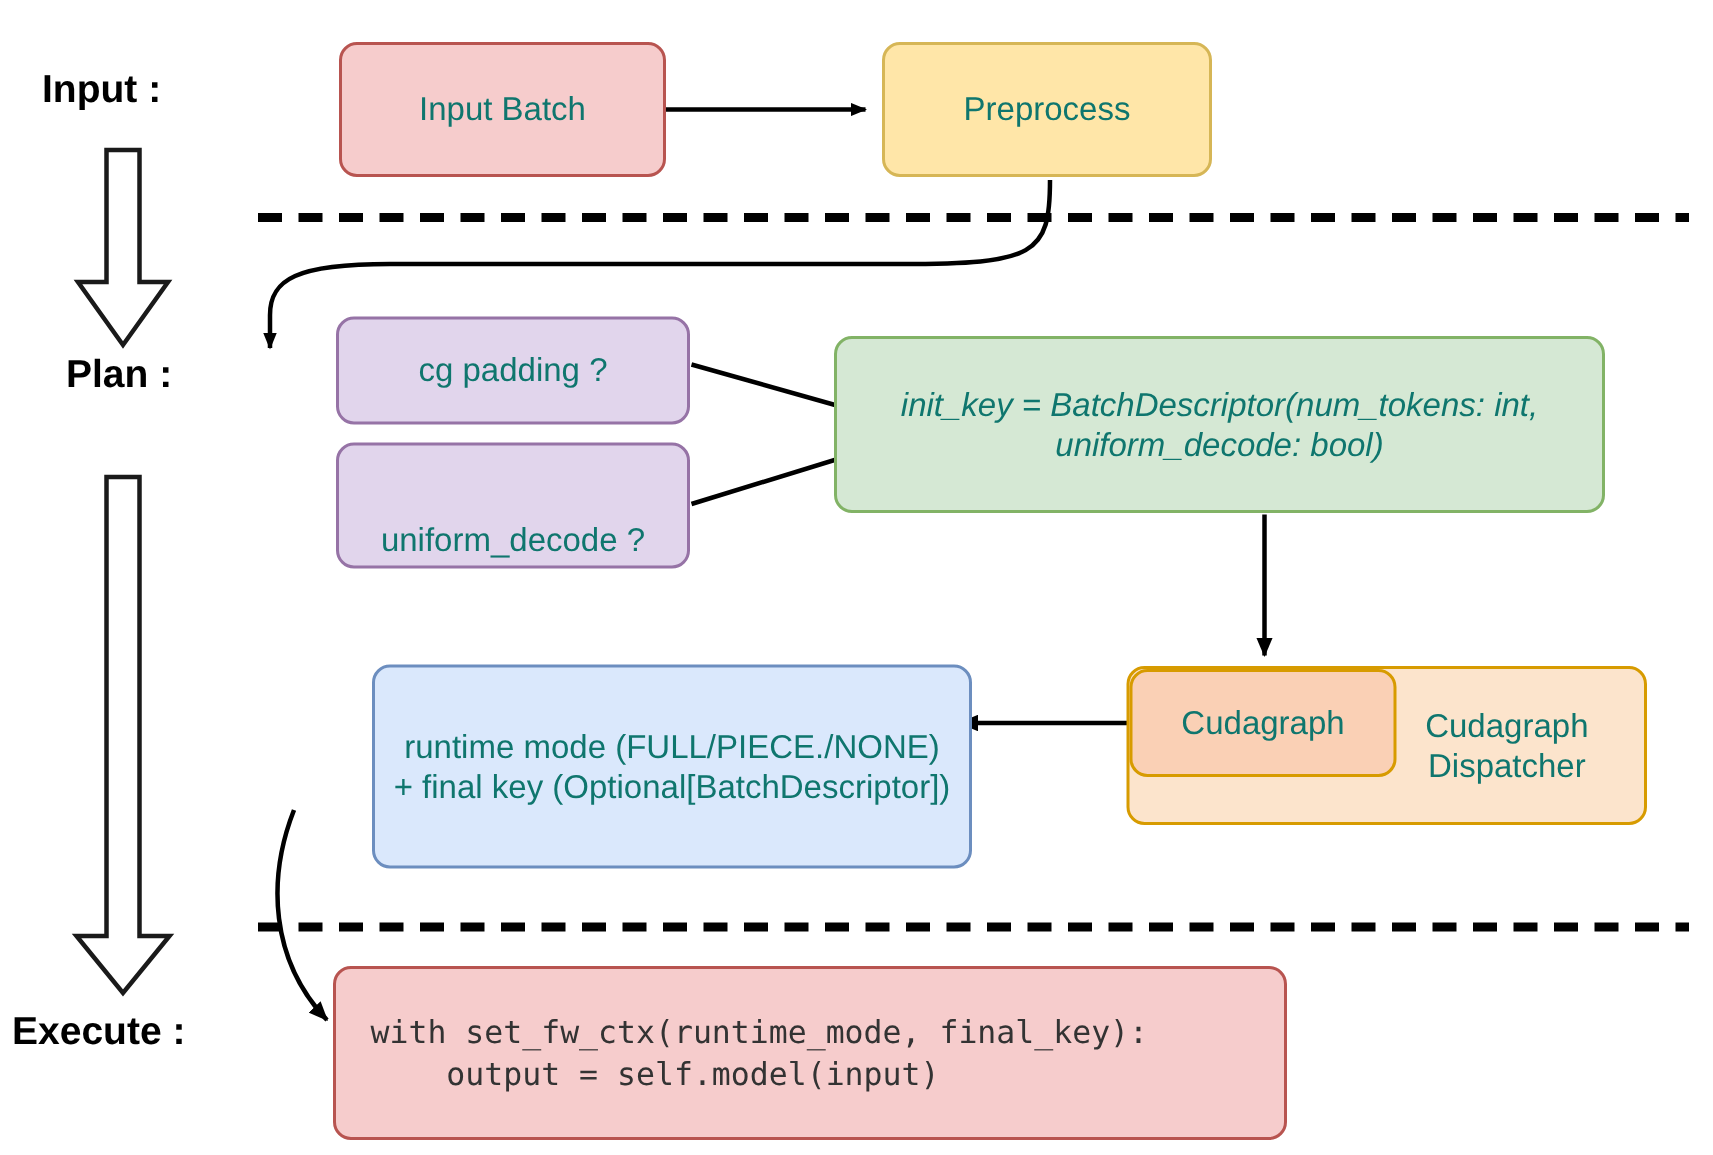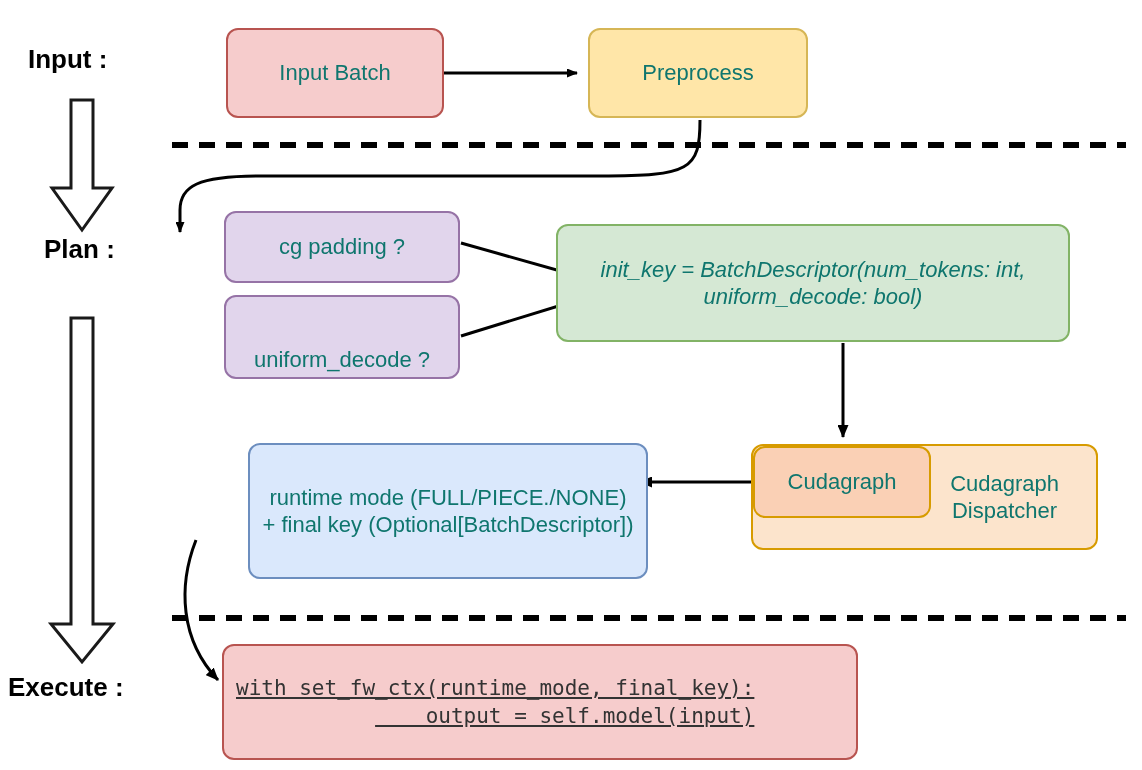--- a/index.html
+++ b/index.html
@@ -40,25 +40,24 @@
   .n-purple{background:#e1d5ec;border:2px solid #9673a6;}
   .n-green{background:#d5e8d4;border:2px solid #82b366;}
   .n-blue{background:#dae8fc;border:2px solid #6c8ebf;}
   .n-orange-outer{background:#fce4cc;border:2px solid #d79b00;}
   .n-orange-inner{background:#fad0b5;border:2px solid #d79b00;}
 
   .code-box{
     font-family:"DejaVu Sans Mono","Liberation Mono",monospace;
     font-size:21px;
     justify-content:flex-start;
-    text-align:right;
-    padding-left:12px;
+    text-align:left;
+    padding-left:23px;
     color:#333;
     line-height:1.35;
-    text-decoration:underline;
   }
   .code-box .node-text{white-space:pre;}
 </style>
 </head>
 <body>
 
 <div id="stage">
 
   <div class="stage-label" style="left:28px;top:44px;">Input :</div>
   <div class="stage-label" style="left:44px;top:234px;">Plan :</div>

